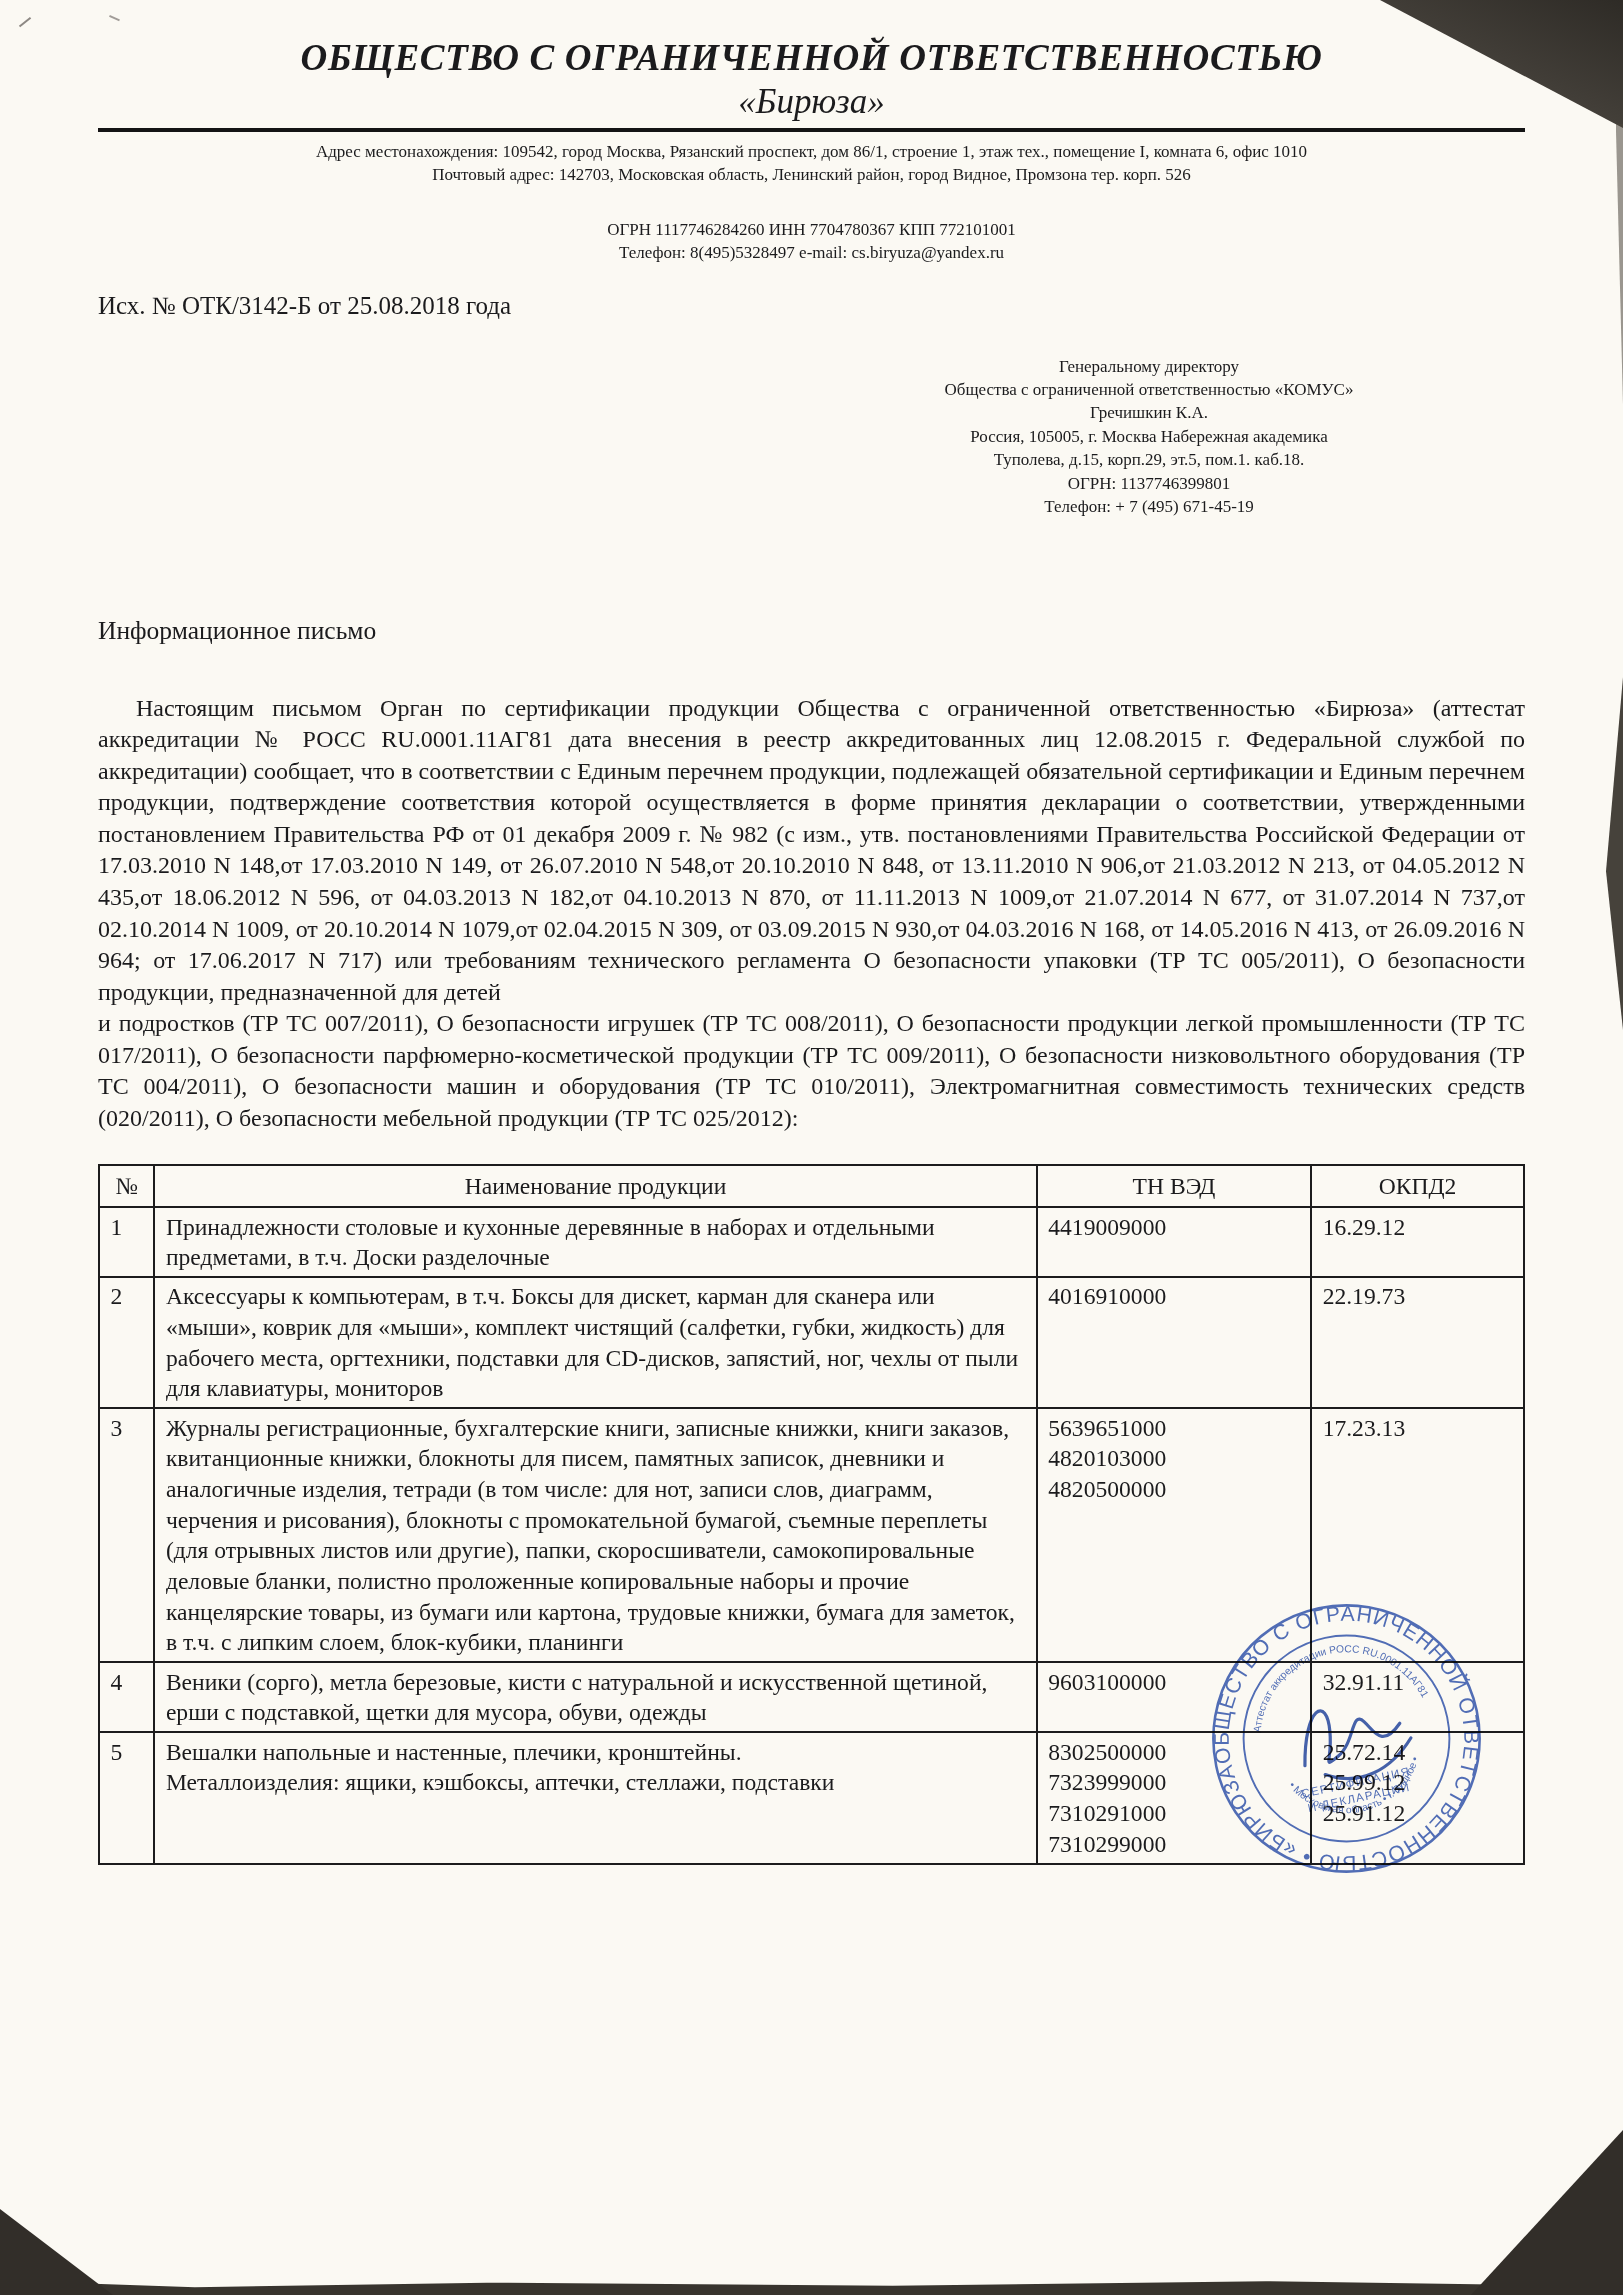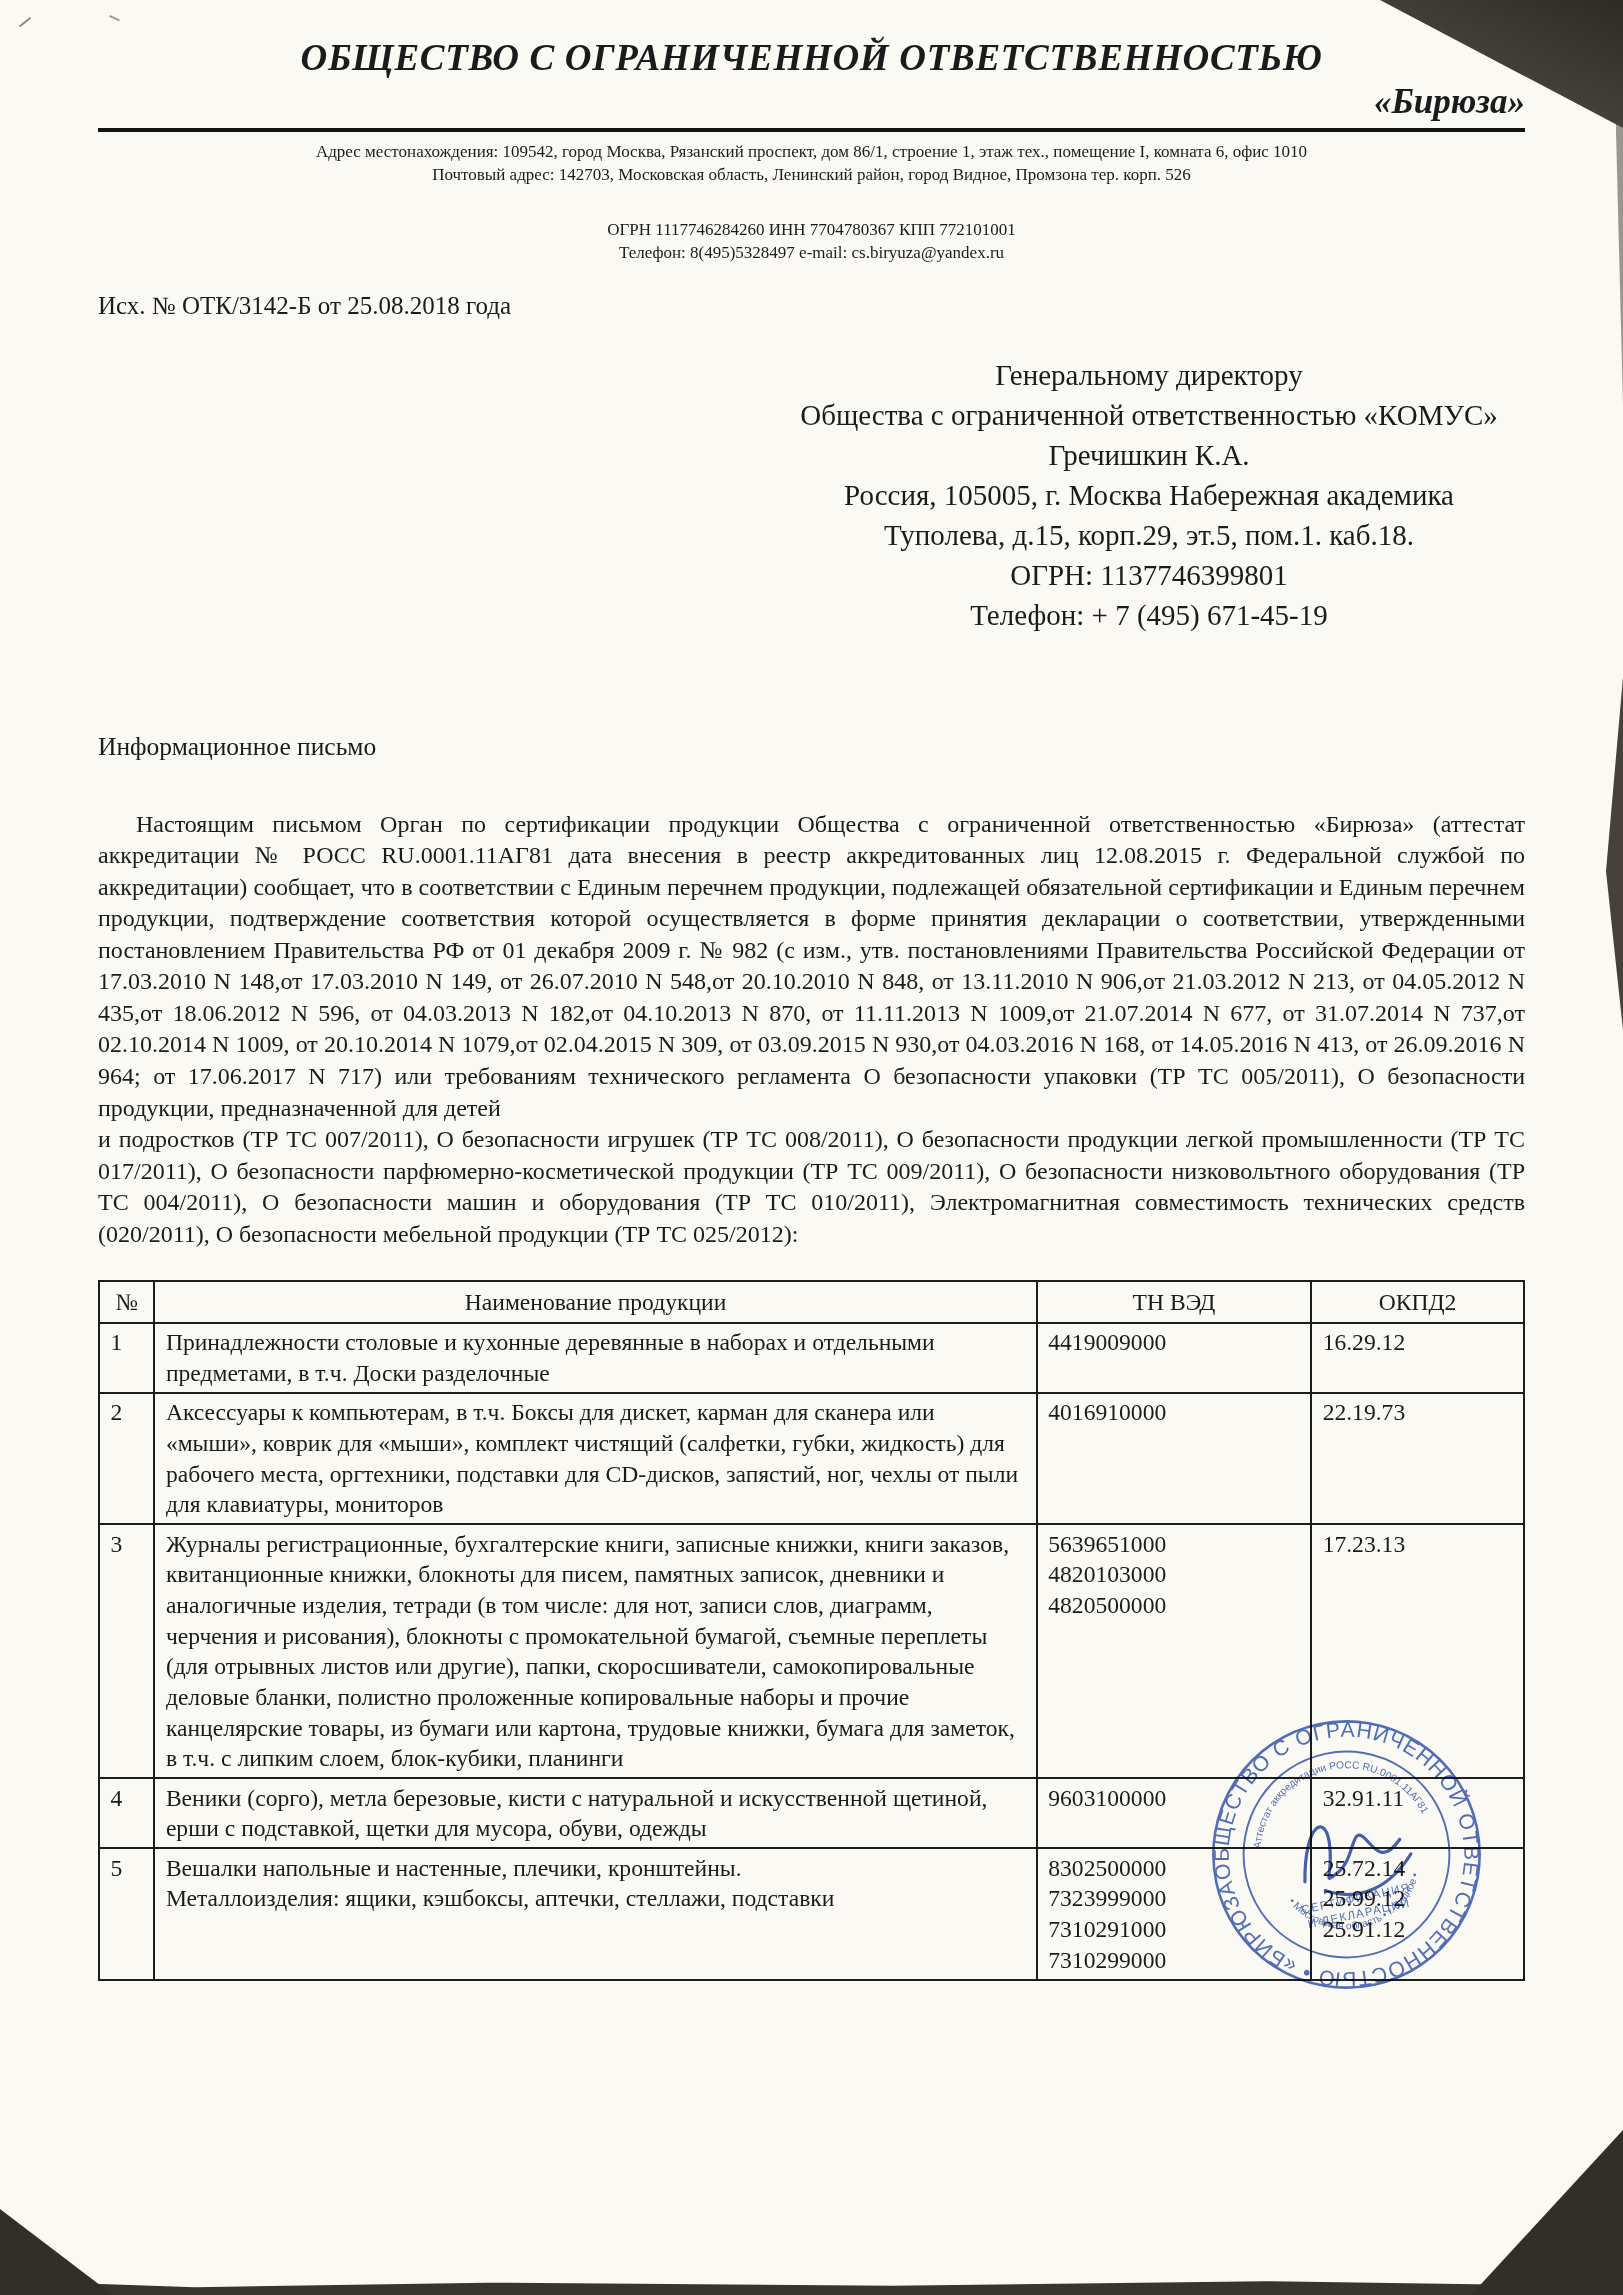--- a/index.html
+++ b/index.html
@@ -5,32 +5,32 @@
   html,body { margin:0; padding:0; background:#6b6b6b; }
   .page {
     position:relative; width:1623px; height:2295px;
     background:#fbf9f3; overflow:hidden;
     font-family:"Liberation Serif","DejaVu Serif",serif;
     color:#1b1b1d;
   }
   .content { padding:36px 98px 0 98px; }
 
   .org-name  { text-align:center; font-weight:bold; font-style:italic; font-size:37px; letter-spacing:0.7px; }
-  .org-name2 { text-align:right; font-weight:bold; font-style:italic; font-size:35px; margin-top:2.6px; }
+  .org-name2 { text-align:center; font-weight:normal; font-style:italic; font-size:35px; margin-top:2.6px; }
   .rule { border-bottom:4.6px solid #141414; margin-top:6.5px; }
 
   .addr { text-align:center; font-size:17px; line-height:1.32; }
   .addr-first { margin-top:9.2px; }
   .gap-top { margin-top:33px; }
 
   .outgoing { font-size:25px; margin-top:27.5px; }
 
   .recipient {
     width:752px; margin:35px 0 0 auto;
-    text-align:center; font-size:29px; line-height:1.38;
+    text-align:center; font-size:17px; line-height:1.38;
   }
 
   .letter-title { font-size:25.5px; font-weight:normal; margin:97px 0 0 0; }
 
   .body-par {
     font-size:24px; line-height:1.315; text-align:justify;
     text-indent:38px; white-space:pre-line; margin:47px 0 0 0;
   }
 
   .table-wrap { position:relative; margin-top:30px; }

